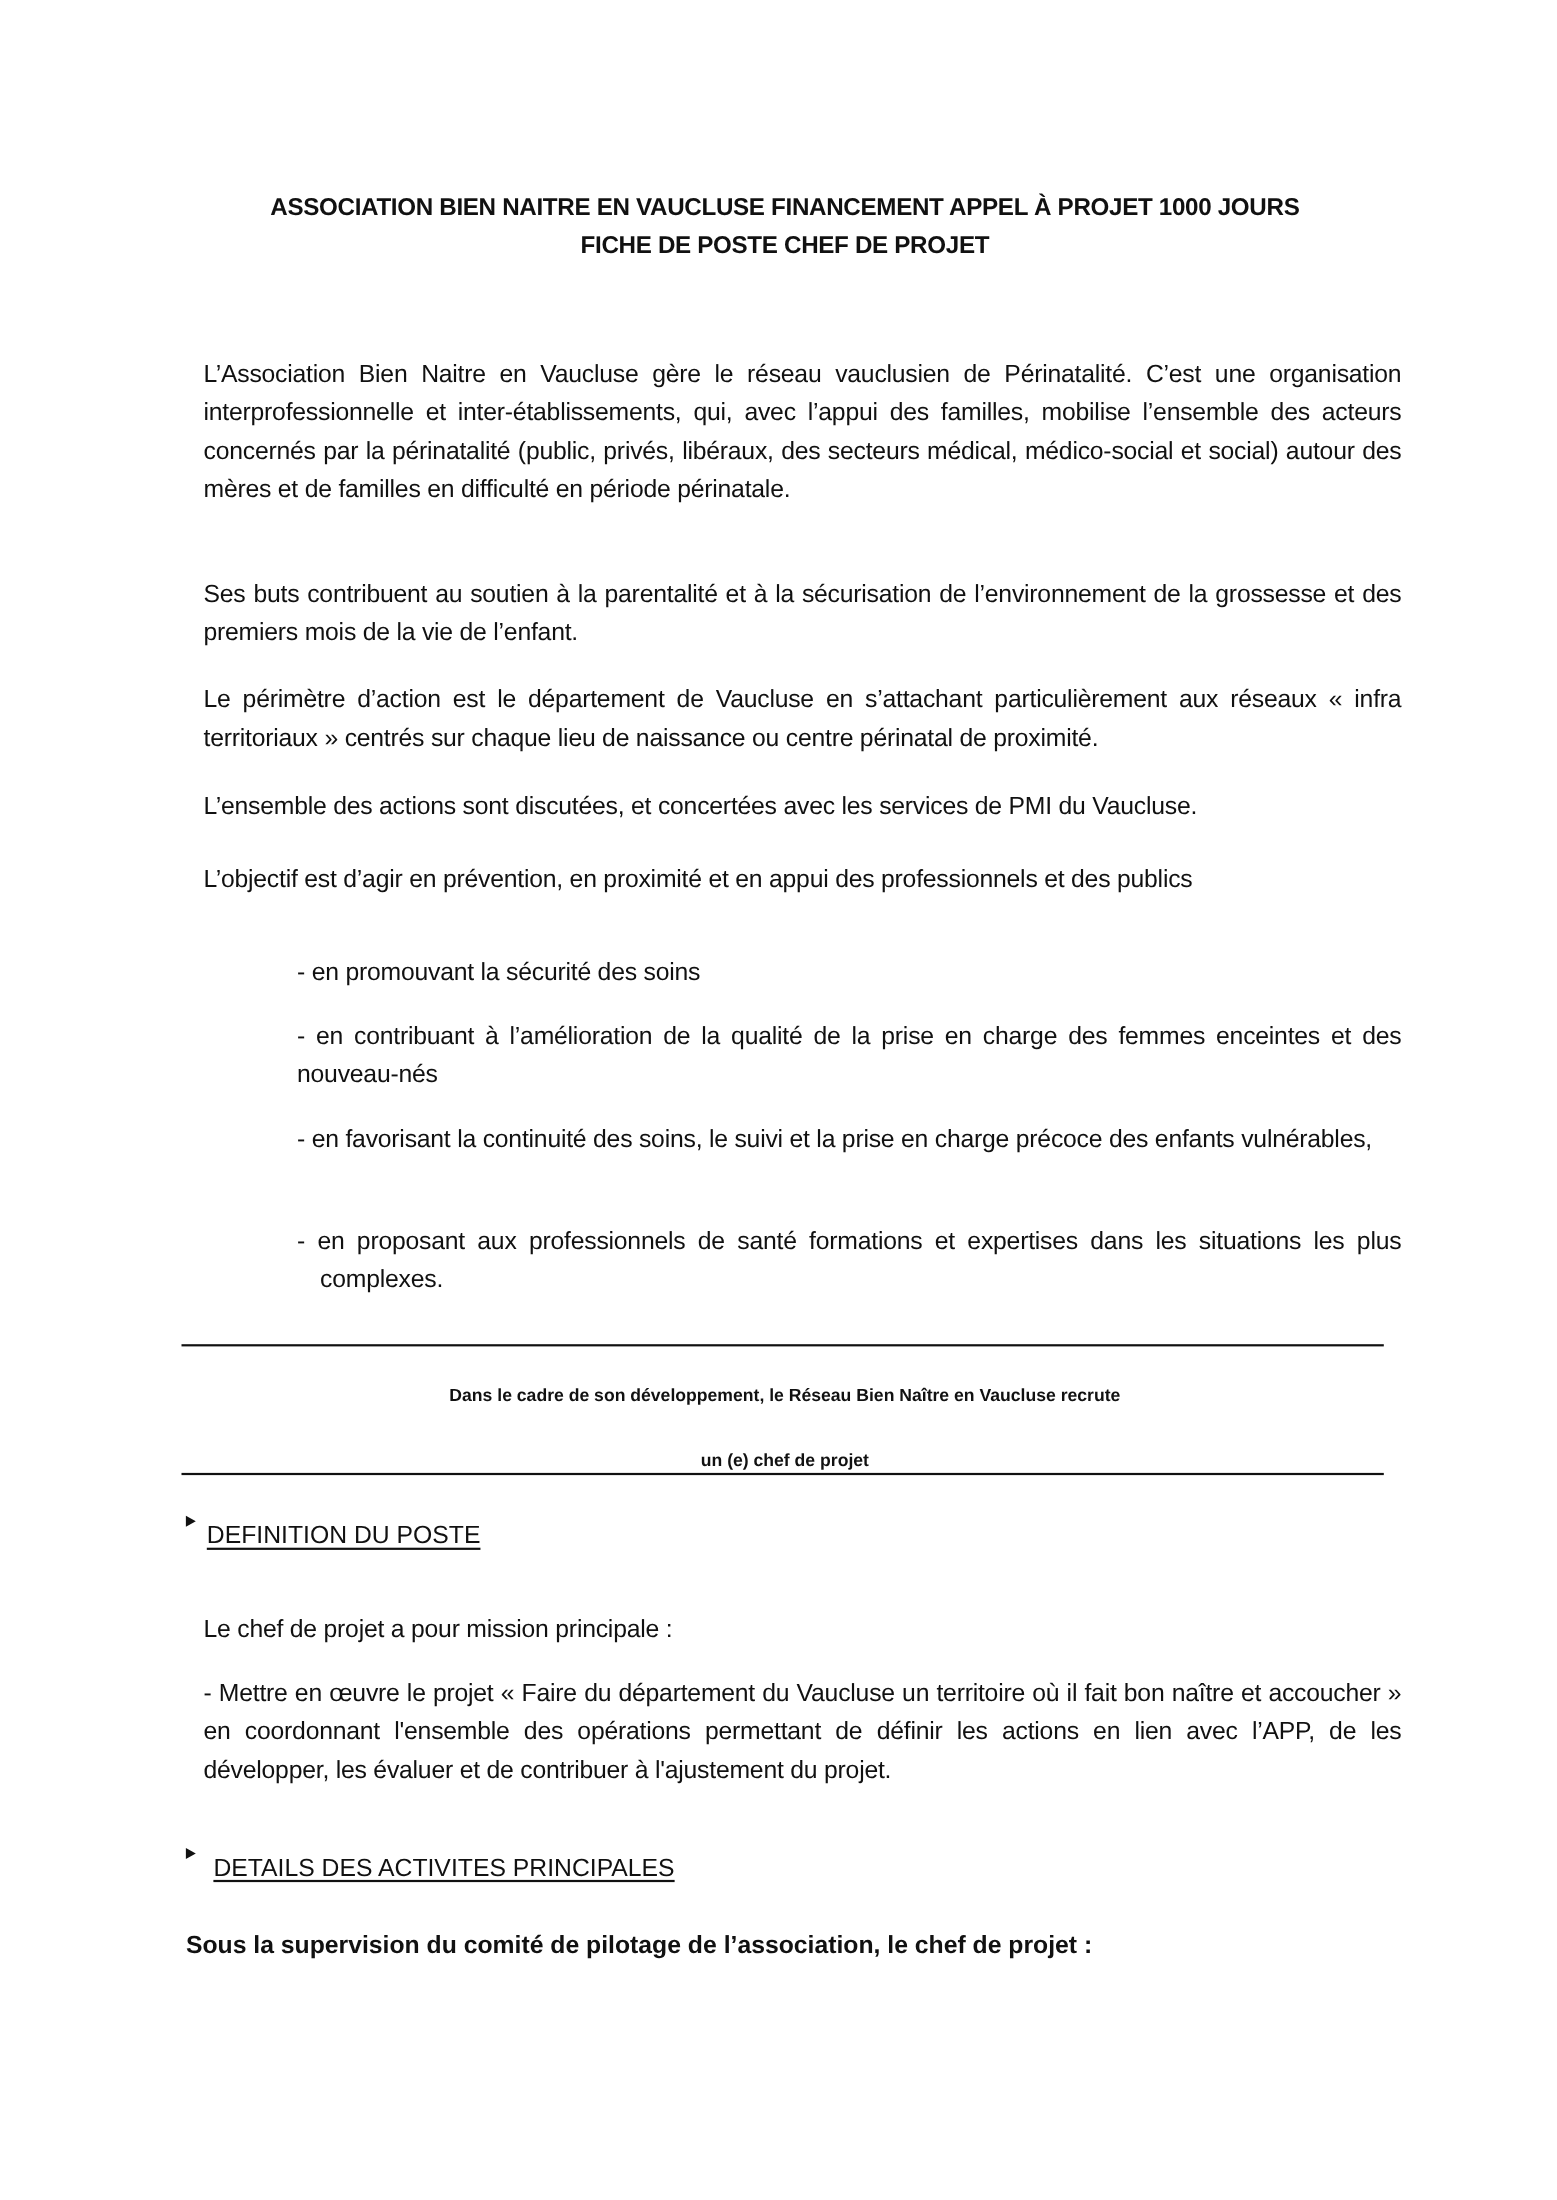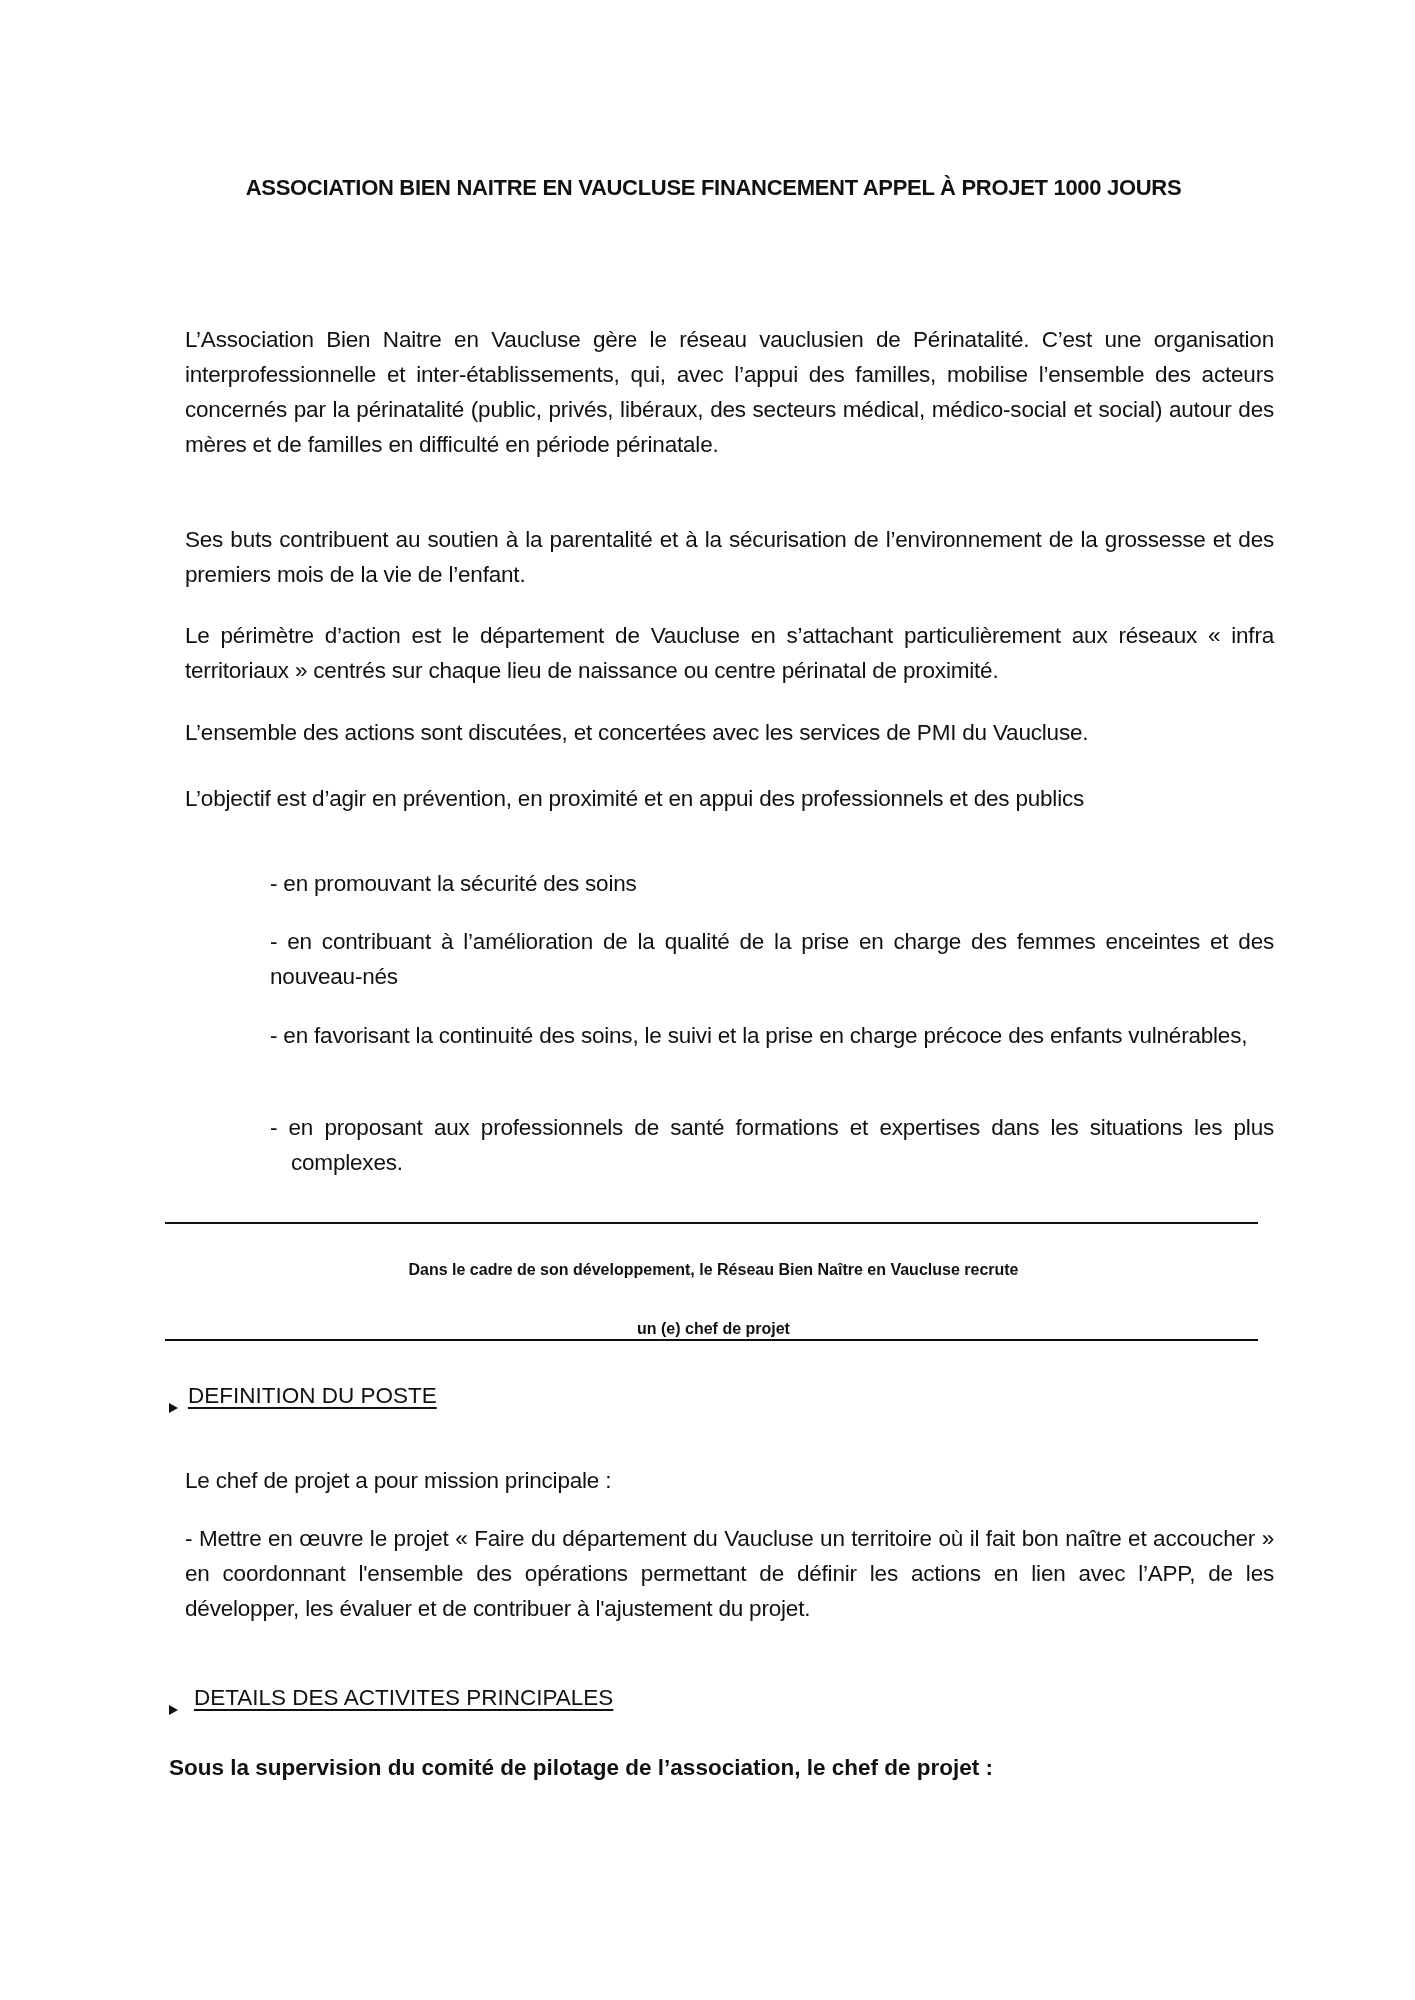--- a/index.html
+++ b/index.html
@@ -3,34 +3,35 @@
   <meta charset="utf-8">
   <style>
     html, body { margin: 0; padding: 0; background: #ffffff; }
     body { width: 1415px; height: 2000px; position: relative; overflow: hidden;
            font-family: "Liberation Sans", sans-serif; color: #111111; }
     .title { text-align: center; font-weight: bold; font-size: 22px; line-height: 35px;
              letter-spacing: -0.3px; }
     .p { font-size: 22.5px; line-height: 35px; text-align: justify; margin: 16px; letter-spacing: -0.2px; }
     .rule { position: absolute; left: 165px; width: 1093px; height: 0; border-top: 2.5px solid #111111; }
     .center-bold { text-align: center; font-weight: bold; font-size: 16px; line-height: 35px; }
-    .section-head { font-size: 22.5px; line-height: 35px; display: flex; align-items: flex-end; }
+    .section-head { font-size: 22.5px; line-height: 35px; display: flex; align-items: flex-start; }
     .tri { display: inline-block; width: 0; height: 0; border-top: 5px solid transparent;
            border-bottom: 5px solid transparent; border-left: 9px solid #111111; margin-right: 10px; }
     .section-head .lbl { text-decoration: underline; text-underline-offset: 4px; }
     .bold { font-weight: bold; font-size: 22.5px; line-height: 35px; }
     .abs { position: absolute; left: 169px; width: 1089px; }
   </style>
 </head>
 <body>
 
 <div>
 
   <div class="abs title" style="top:170px;">
     <div>ASSOCIATION BIEN NAITRE EN VAUCLUSE FINANCEMENT APPEL À PROJET 1000 JOURS</div>
+    <div>FICHE DE POSTE CHEF DE PROJET</div>
   </div>
 
   <p class="abs p" style="top:306px;">L’Association Bien Naitre en Vaucluse gère le réseau vauclusien de Périnatalité. C’est une organisation interprofessionnelle et inter-établissements, qui, avec l’appui des familles, mobilise l’ensemble des acteurs concernés par la périnatalité (public, privés, libéraux, des secteurs médical, médico-social et social) autour des mères et de familles en difficulté en période périnatale.</p>
   <p class="abs p" style="top:506px;">Ses buts contribuent au soutien à la parentalité et à la sécurisation de l’environnement de la grossesse et des premiers mois de la vie de l’enfant.</p>
   <p class="abs p" style="top:602px;">Le périmètre d’action est le département de Vaucluse en s’attachant particulièrement aux réseaux « infra territoriaux » centrés sur chaque lieu de naissance ou centre périnatal de proximité.</p>
   <p class="abs p" style="top:699px;">L’ensemble des actions sont discutées, et concertées avec les services de PMI du Vaucluse.</p>
   <p class="abs p" style="top:765px;">L’objectif est d’agir en prévention, en proximité et en appui des professionnels et des publics</p>
 
   <p class="abs p" style="top:850px; padding-left:85px; width:1004px;">- en promouvant la sécurité des soins</p>
   <p class="abs p" style="top:908px; padding-left:85px; width:1004px;">- en contribuant à l’amélioration de la qualité de la prise en charge des femmes enceintes et des nouveau-nés</p>

